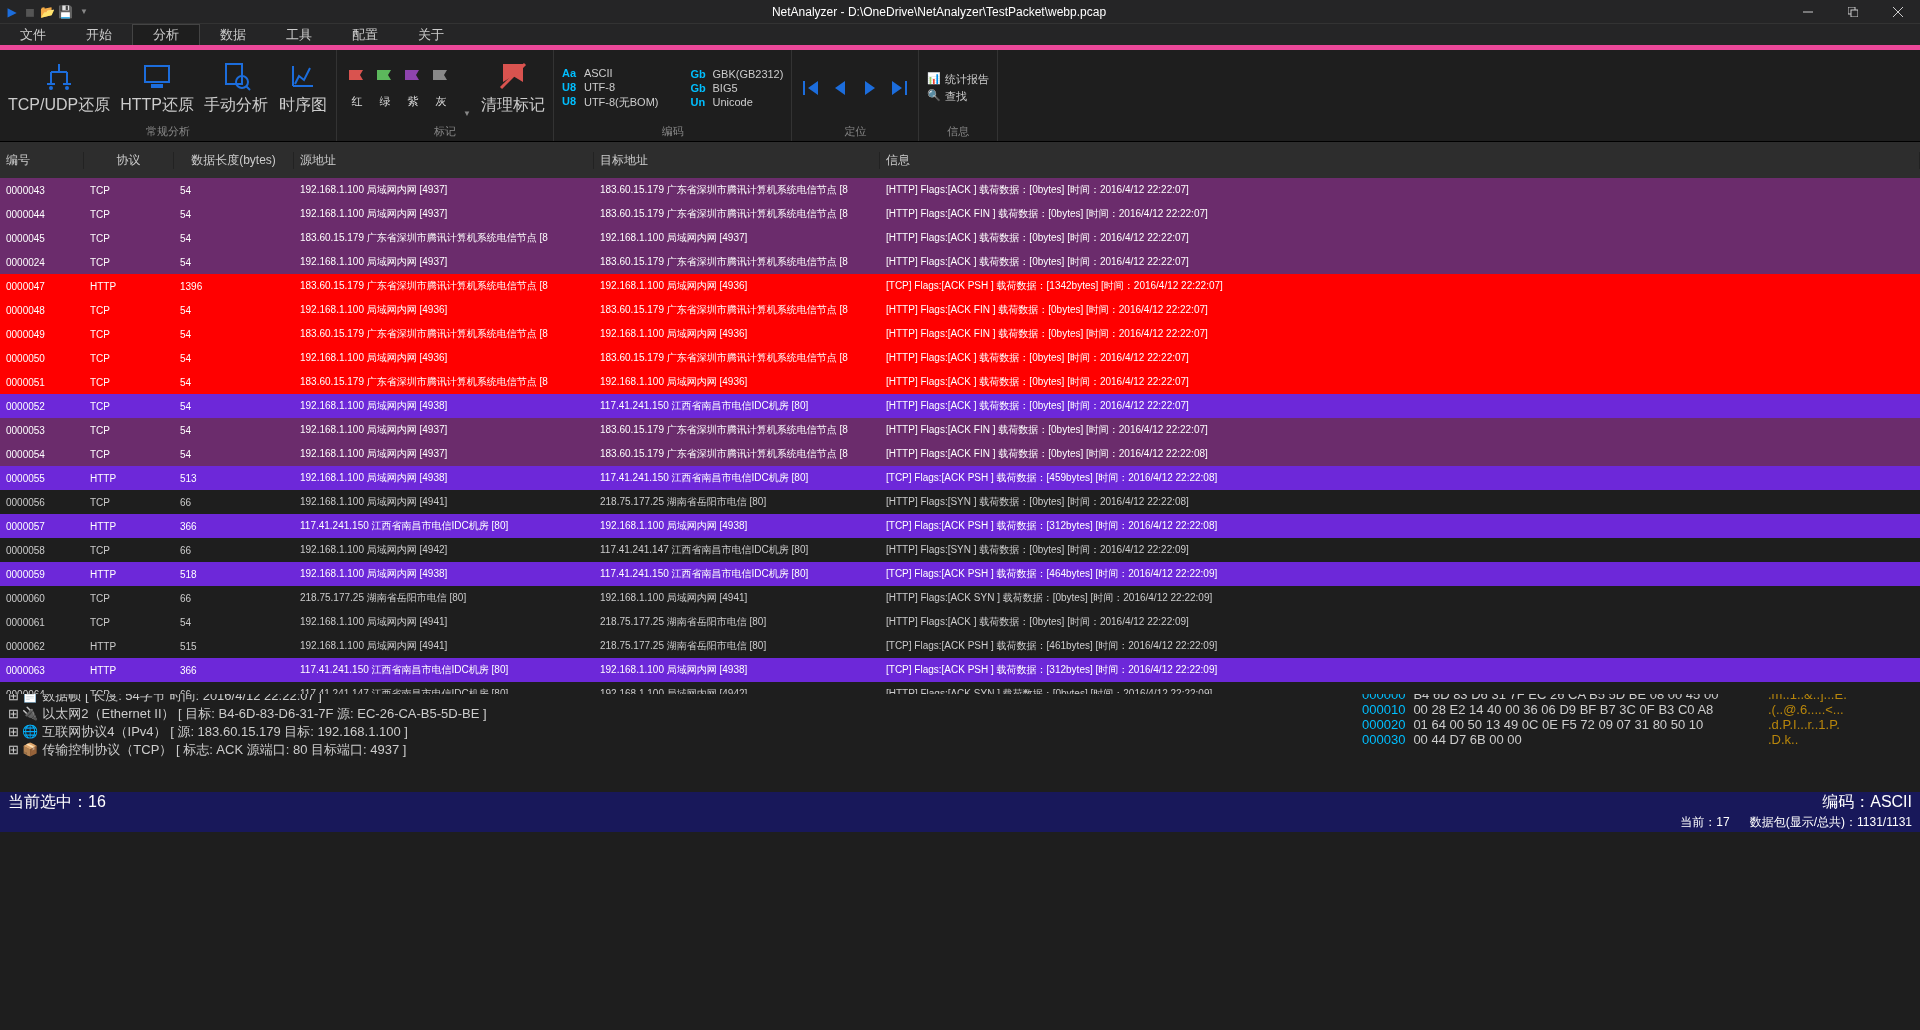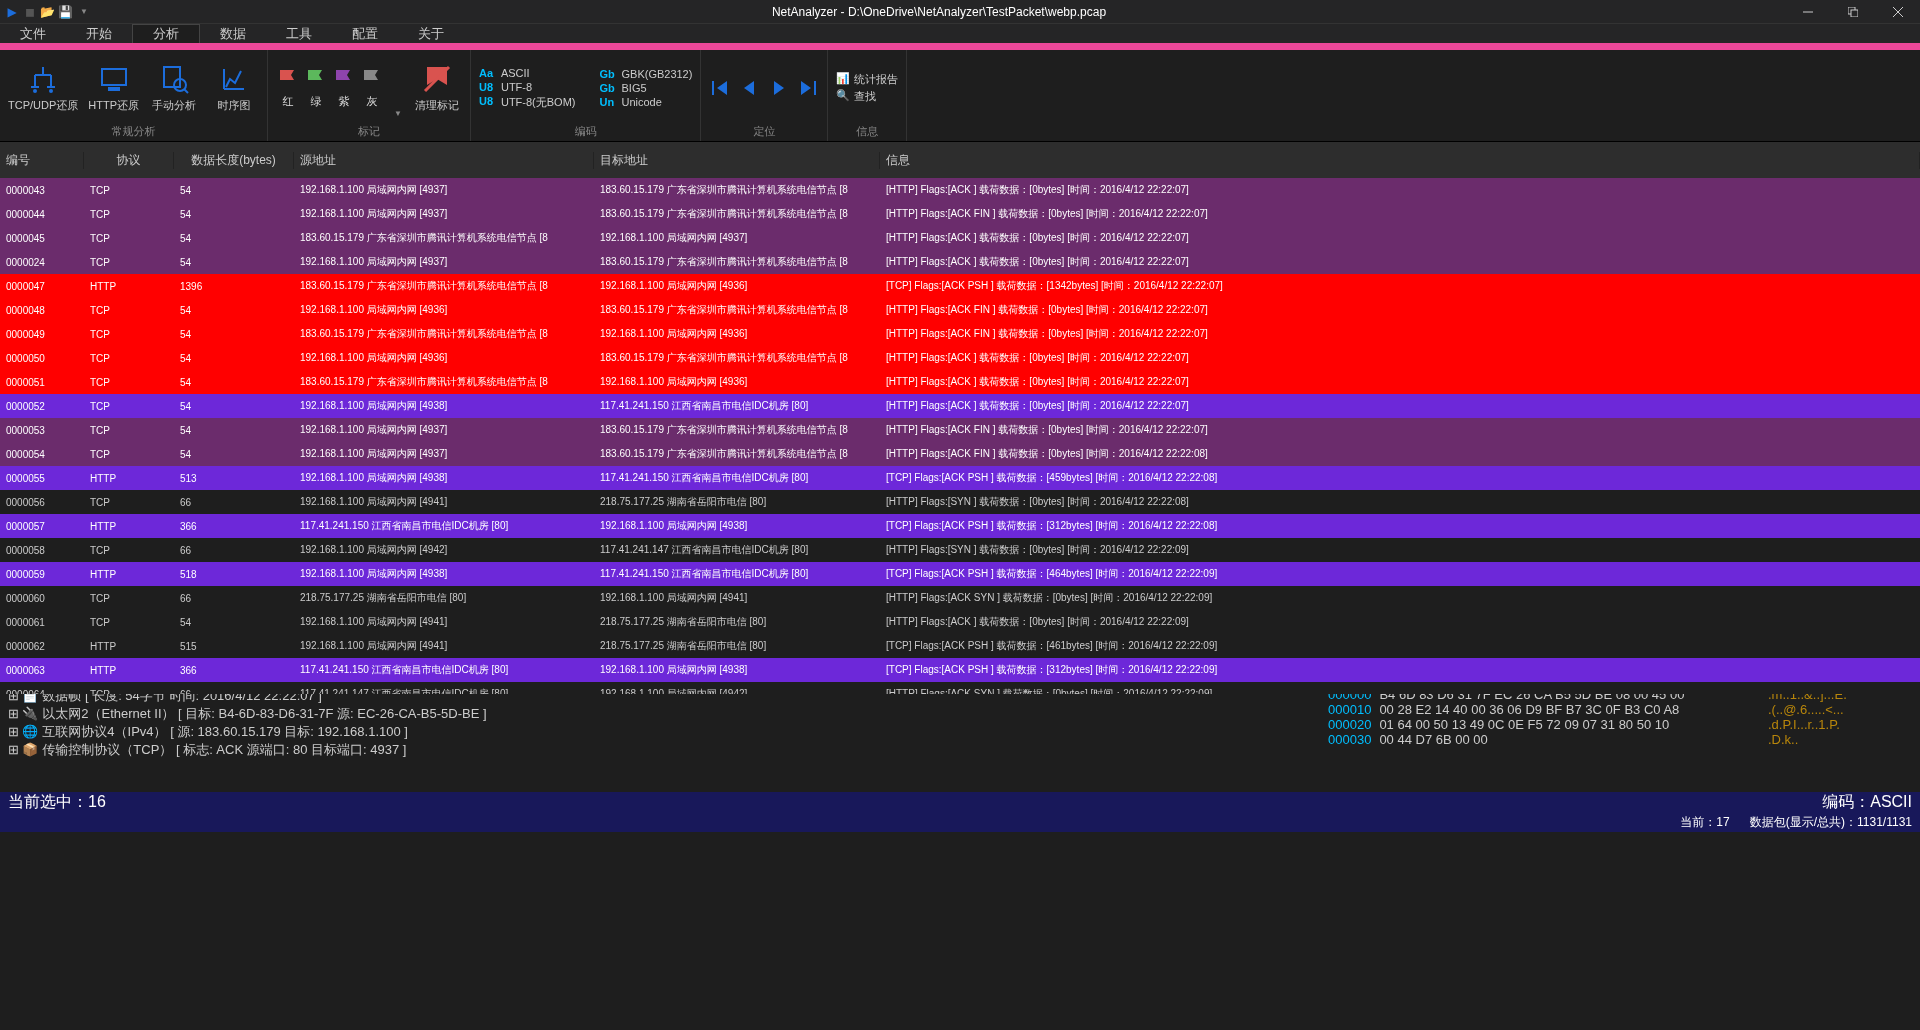--- a/index.html
+++ b/index.html
@@ -8,29 +8,29 @@
 
 .titlebar { height:24px; background:#252526; display:flex; align-items:center; justify-content:space-between; border-bottom:1px solid #333; }
 .titlebar-left { display:flex; align-items:center; gap:2px; padding-left:4px; }
 .tb-icon { width:16px; height:16px; display:inline-flex; align-items:center; justify-content:center; cursor:pointer; }
 .titlebar-center { color:#fff; font-size:12px; }
 .titlebar-right { display:flex; gap:1px; }
 .sys-btn { width:44px; height:24px; display:flex; align-items:center; justify-content:center; cursor:pointer; color:#aaa; }
 .sys-btn svg { width:10px; height:10px; }
 
 
-.menubar { height:26px; background:#252526; display:flex; align-items:stretch; border-bottom:7px solid #ec4899; }
+.menubar { height:26px; background:#252526; display:flex; align-items:stretch; border-bottom:5px solid #ec4899; }
 .menu-tab { padding:0 20px; display:flex; align-items:center; color:#ccc; cursor:pointer; font-size:13px; }
 .menu-tab.active { background:#1e1e1e; border-top:1px solid #444; border-left:1px solid #444; border-right:1px solid #444; }
 
 
 .ribbon { height:92px; background:#1e1e1e; display:flex; border-bottom:1px solid #000; }
 .ribbon-group { display:flex; flex-direction:column; border-right:1px solid #333; padding:4px 8px 2px 8px; }
 .ribbon-items { display:flex; flex:1; align-items:center; gap:10px; }
-.ribbon-item { display:flex; flex-direction:column; align-items:center; gap:3px; cursor:pointer; font-size:11px; color:#ccc; min-width:50px; }
+.ribbon-item { display:flex; flex-direction:column; align-items:center; gap:3px; cursor:pointer; font-size:16px; color:#ccc; min-width:50px; }
 .ribbon-item .big-icon { width:32px; height:32px; display:flex; align-items:center; justify-content:center; }
 .ribbon-label { text-align:center; font-size:11px; color:#888; padding-top:2px; }
 .flag-row { display:flex; gap:4px; }
 .flag { display:flex; flex-direction:column; align-items:center; gap:2px; cursor:pointer; font-size:11px; }
 .flag svg { width:24px; height:24px; }
 .enc-list { display:flex; flex-direction:column; gap:2px; font-size:11px; }
 .enc-item { display:flex; gap:4px; color:#ccc; cursor:pointer; }
 .enc-item .pre { color:#00bfff; font-weight:bold; min-width:18px; }
 .nav-arrows { display:flex; gap:10px; align-items:center; }
 .nav-arrows svg { width:20px; height:20px; cursor:pointer; fill:#1c6ddc; }
@@ -54,21 +54,21 @@
 .tr.row-green { background:#6d28d9; }
 .tr.row-dark { background:#1e1e1e; color:#ccc; }
 .td { padding:0 6px; overflow:hidden; white-space:nowrap; }
 
 
 .bottom { height:110px; display:flex; background:#1e1e1e; border-top:1px solid #000; font-family:Consolas,monospace; font-size:13px; }
 .tree { flex:1; padding:4px 8px; overflow:auto; color:#ccc; }
 .tree-line { white-space:nowrap; }
 .hex { width:440px; padding:4px 8px; overflow:auto; color:#ccc; }
 .hex-line { display:flex; gap:8px; }
-.hex-off { color:#00bfff; }
+.hex-off { color:#00bfff;margin-left:34px; }
 .ascii { width:160px; padding:4px 8px; overflow:auto; color:#b8860b; }
 
 
 .statusbar1 { height:20px; background:#18185a; display:flex; align-items:center; justify-content:space-between; padding:0 8px; color:#fff; font-size:16px; }
 .statusbar2 { height:20px; background:#18185a; display:flex; align-items:center; justify-content:space-between; padding:0 8px; color:#fff; font-size:12px; }
 
 </style>
 </head>
 <body>
 
@@ -190,21 +190,21 @@
               <path d="M6 4v18l10-6 10 6V4z" fill="#d9534f"></path>
               <line x1="4" y1="28" x2="28" y2="4" stroke="#d9534f" stroke-width="3"></line>
             </svg>
           </div>
         <span>清理标记</span>
       </div>
     </div>
     <div class="ribbon-label">标记</div>
   </div>
   <div class="ribbon-group">
-    <div class="ribbon-items" id="rg-enc" style="gap:24px">
+    <div class="ribbon-items" id="rg-enc" style="gap:32px">
         <div class="enc-list">
           <div class="enc-item">
             <span class="pre">Aa</span>
             <span>ASCII</span>
           </div>
           <div class="enc-item">
             <span class="pre">U8</span>
             <span>UTF-8</span>
           </div>
           <div class="enc-item">

